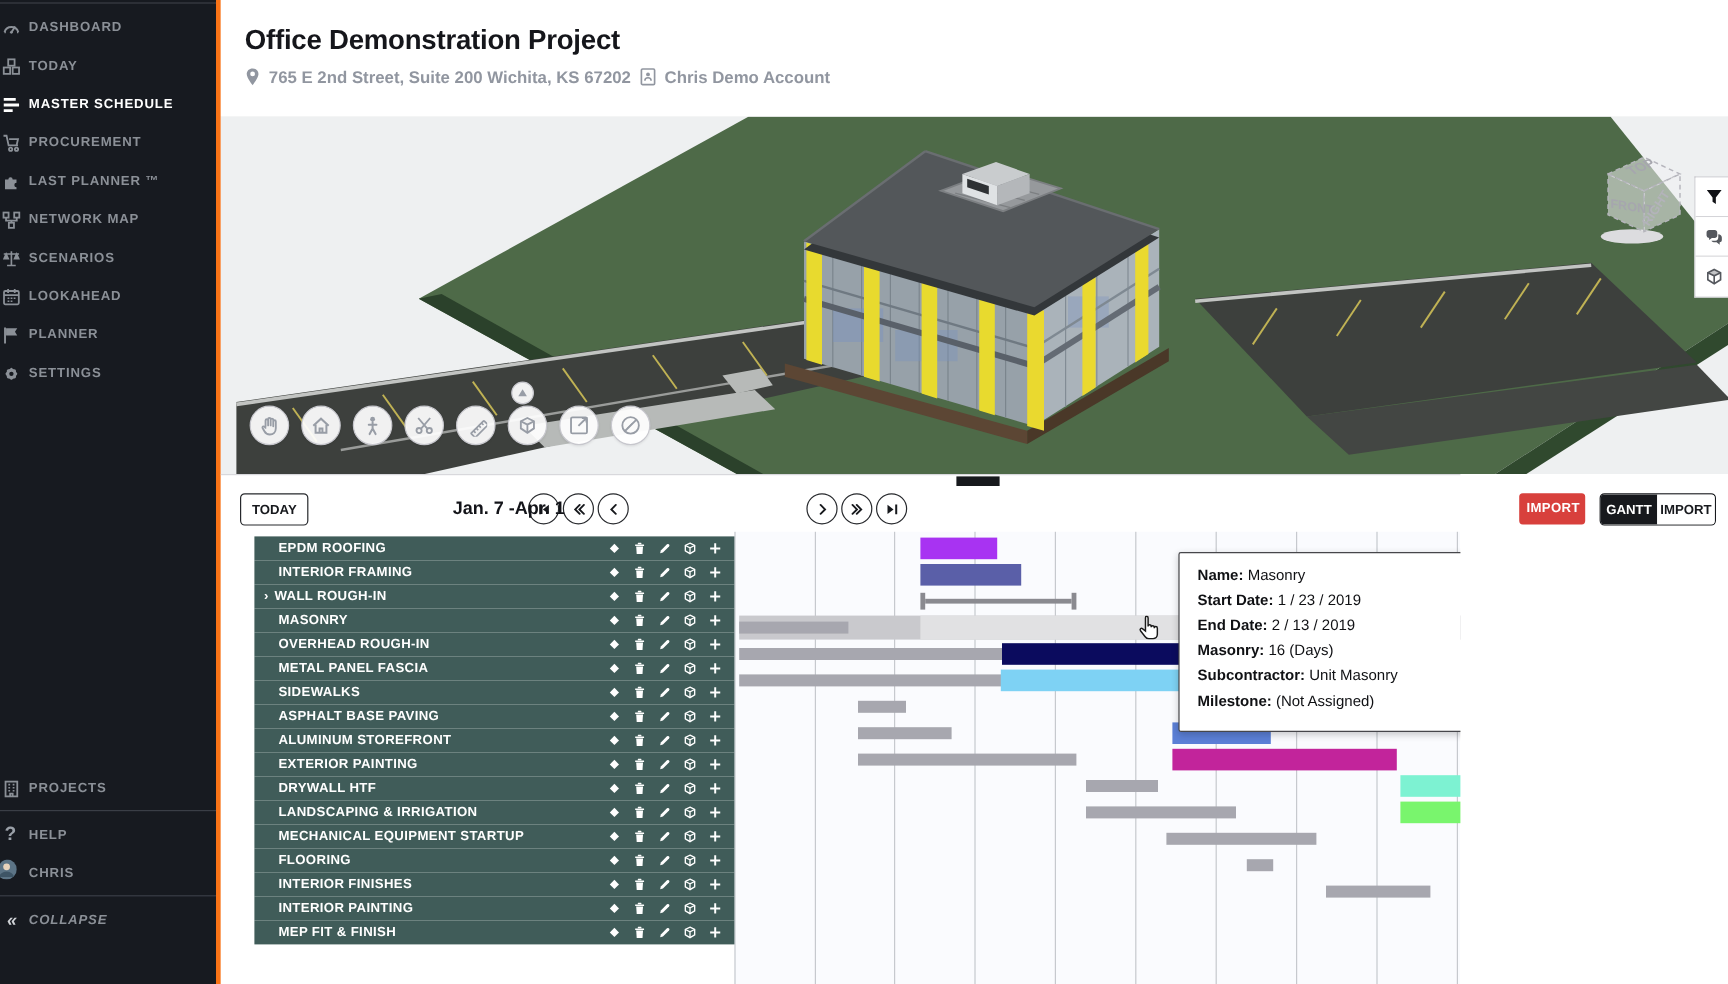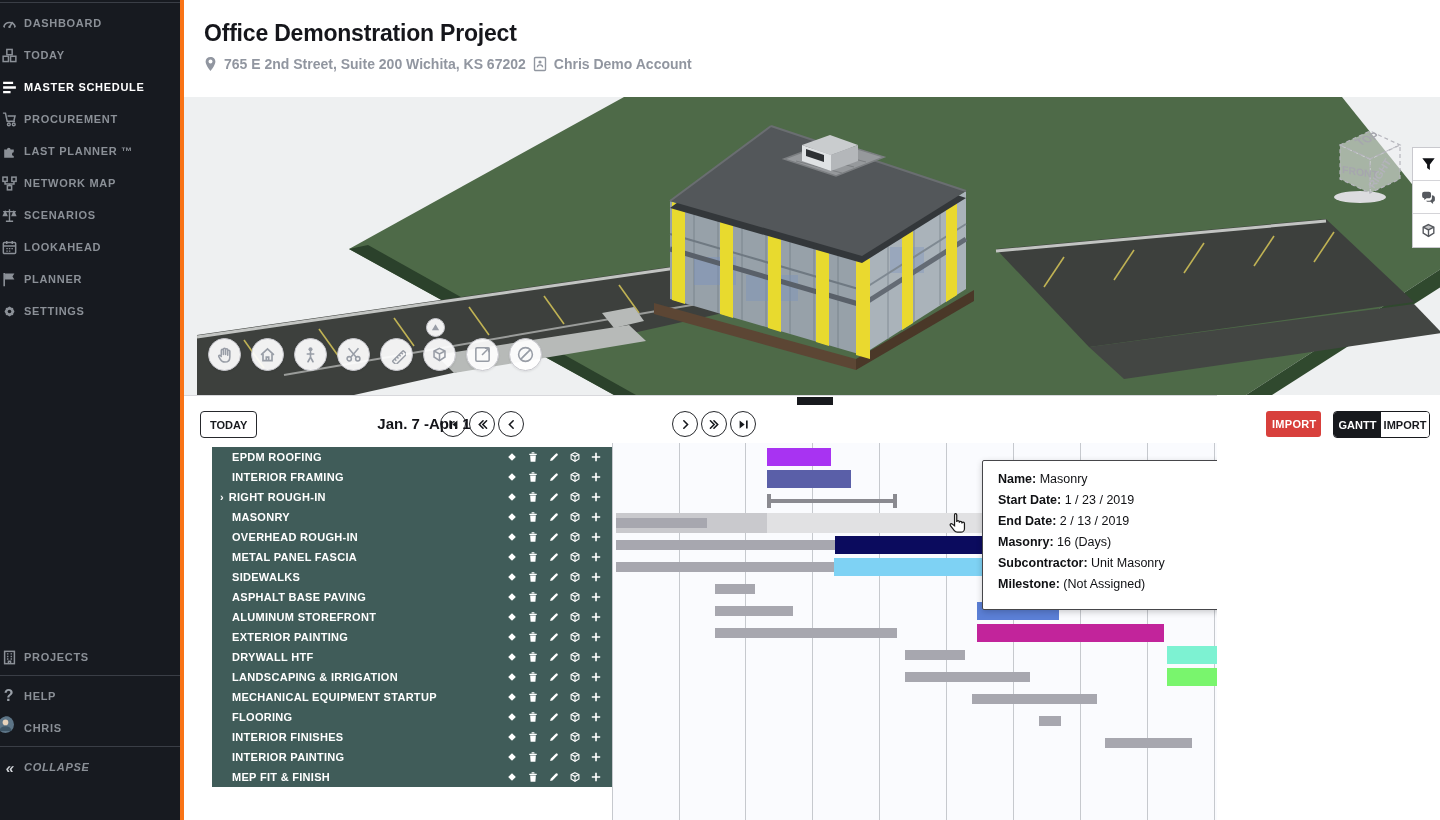--- a/index.html
+++ b/index.html
@@ -579,21 +579,21 @@
               </span>
               <span class="ric">
                 <svg viewBox="0 0 16 16" stroke="currentColor" stroke-width="2.2">
                   <path d="M8 2.4v11.2M2.4 8h11.2"></path>
                 </svg>
               </span>
             </span>
           </div>
           <div class="task-row">
             <span class="chev">›</span>
-            <span class="tlabel">RIGHT ROUGH-IN</span>
+            <span class="tlabel">WALL ROUGH-IN</span>
             <span class="row-icons">
               <span class="ric">
                 <svg viewBox="0 0 16 16">
                   <rect x="4.4" y="4.4" width="7.2" height="7.2" transform="rotate(45 8 8)" fill="currentColor"></rect>
                 </svg>
               </span>
               <span class="ric">
                 <svg viewBox="0 0 16 16" fill="currentColor">
                   <rect x="6" y="1.8" width="4" height="1.6" rx=".4"></rect>
                   <rect x="3" y="3.6" width="10" height="1.7" rx=".4"></rect>

